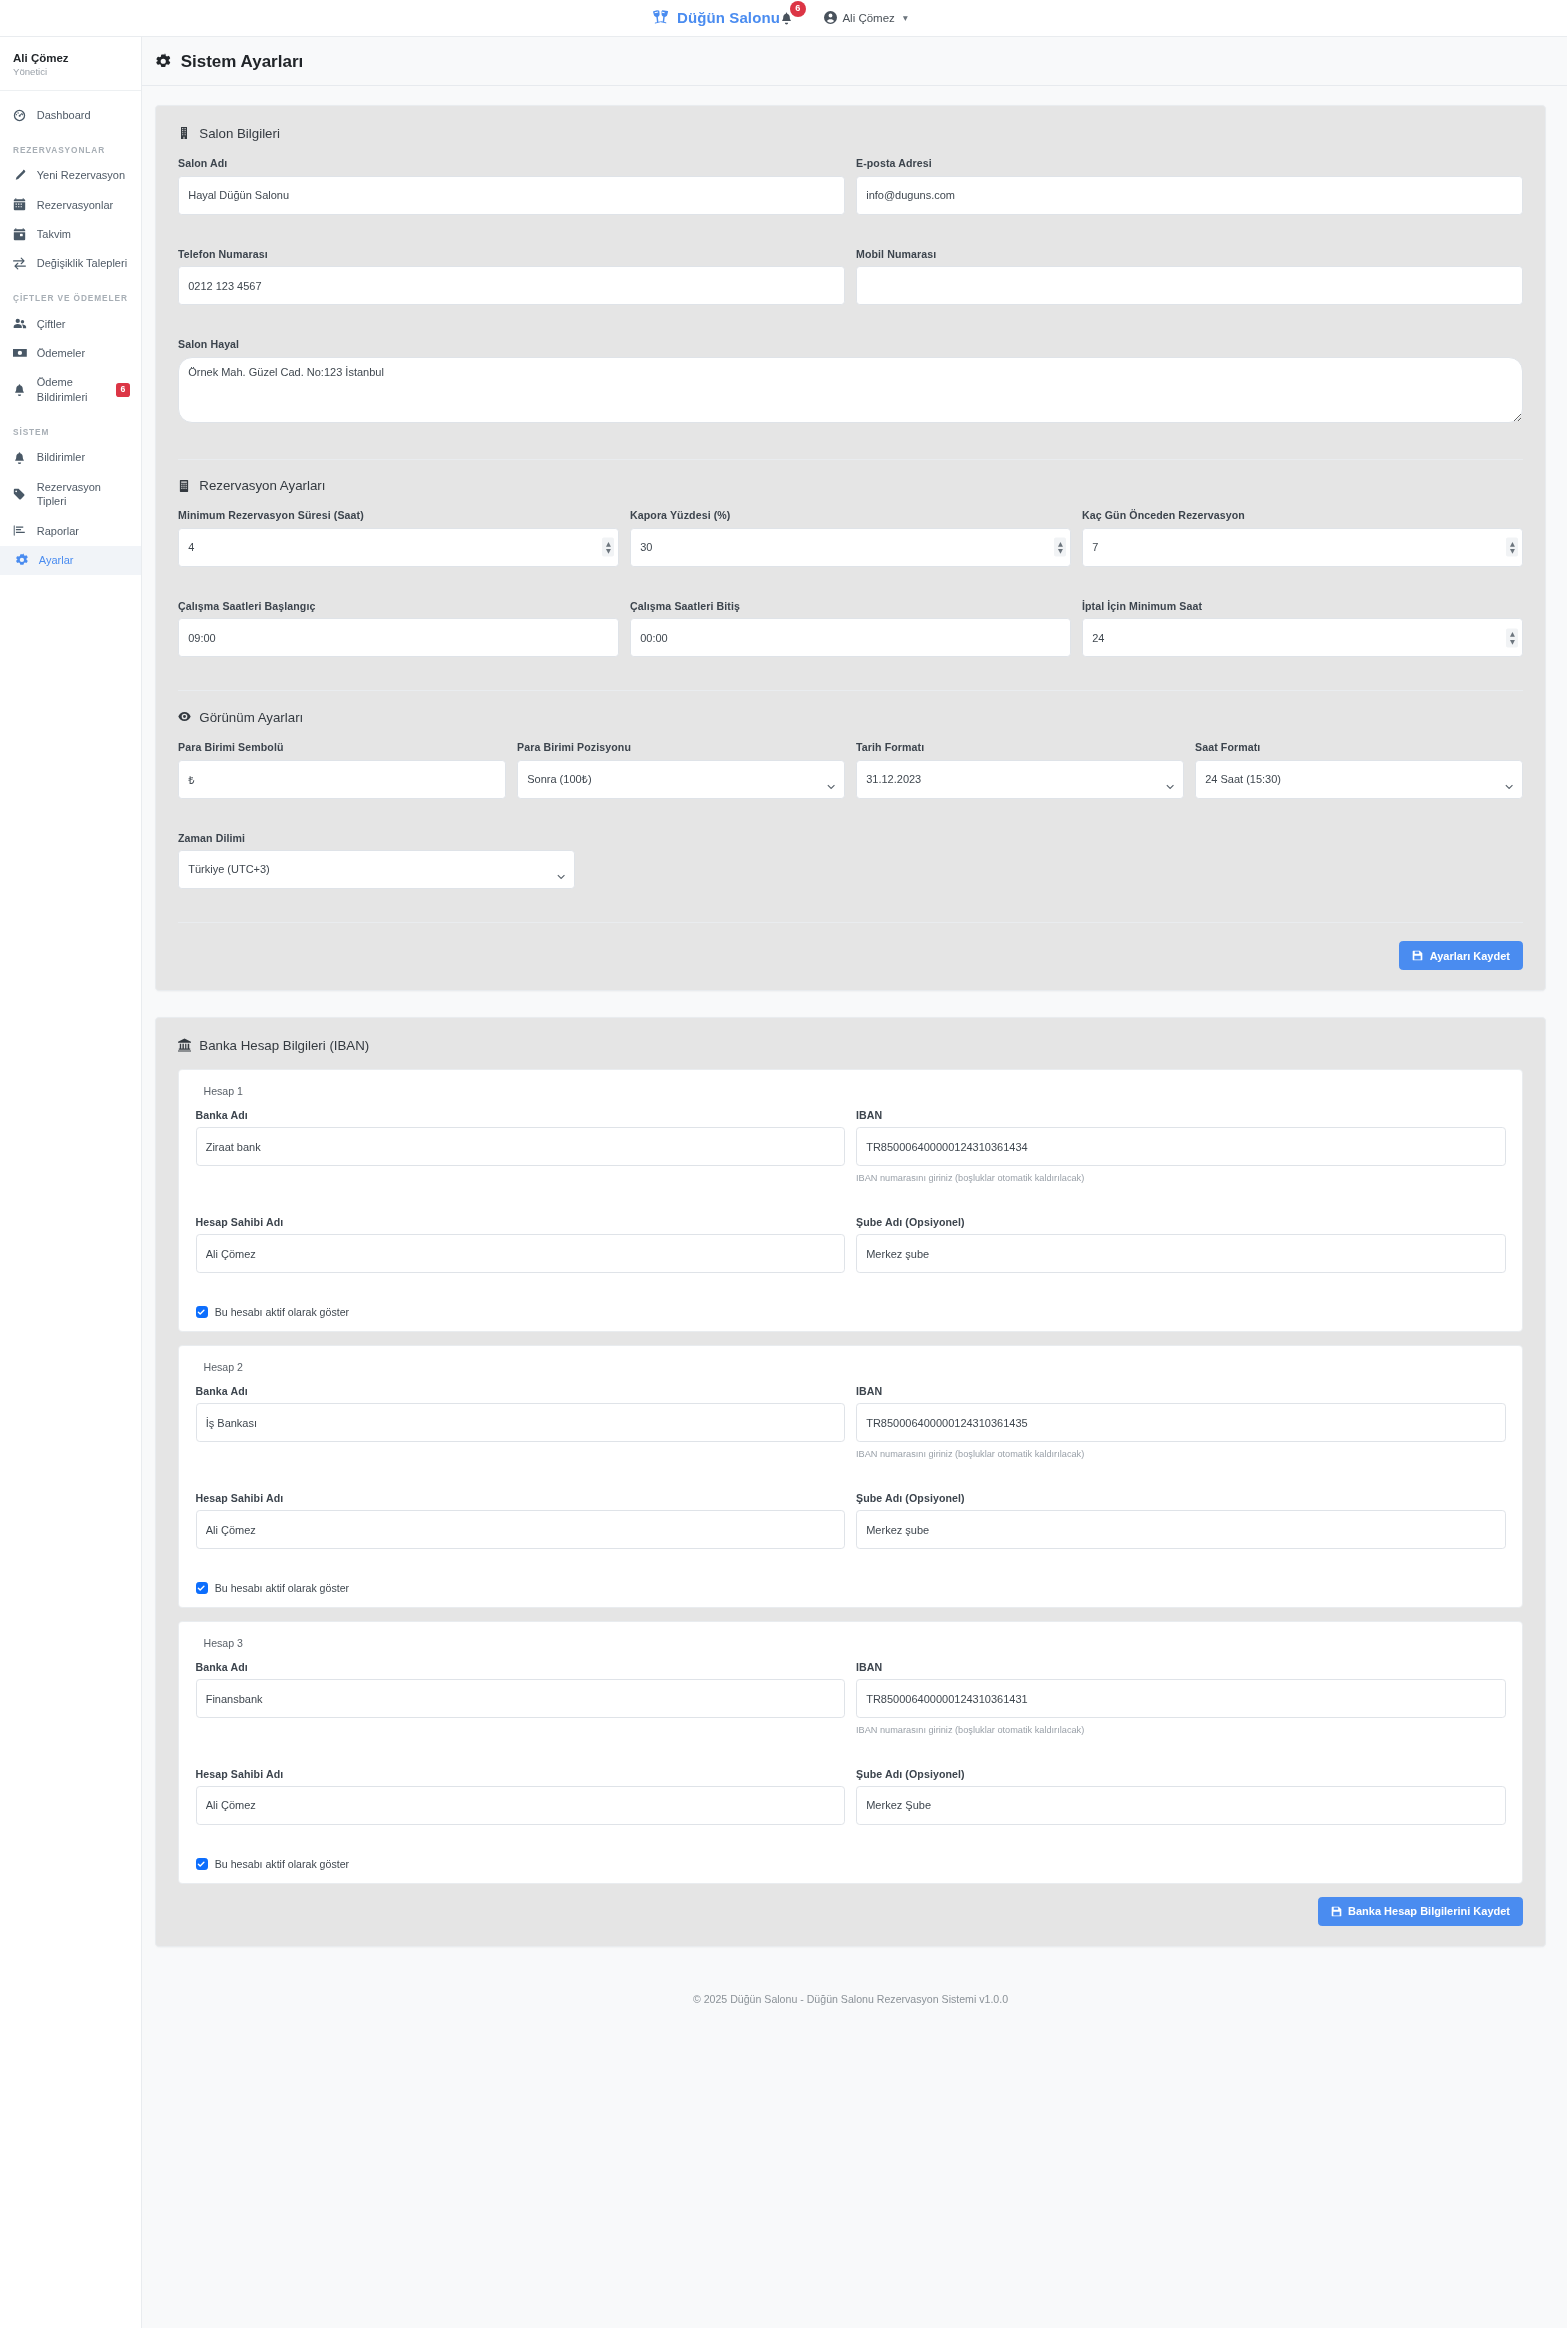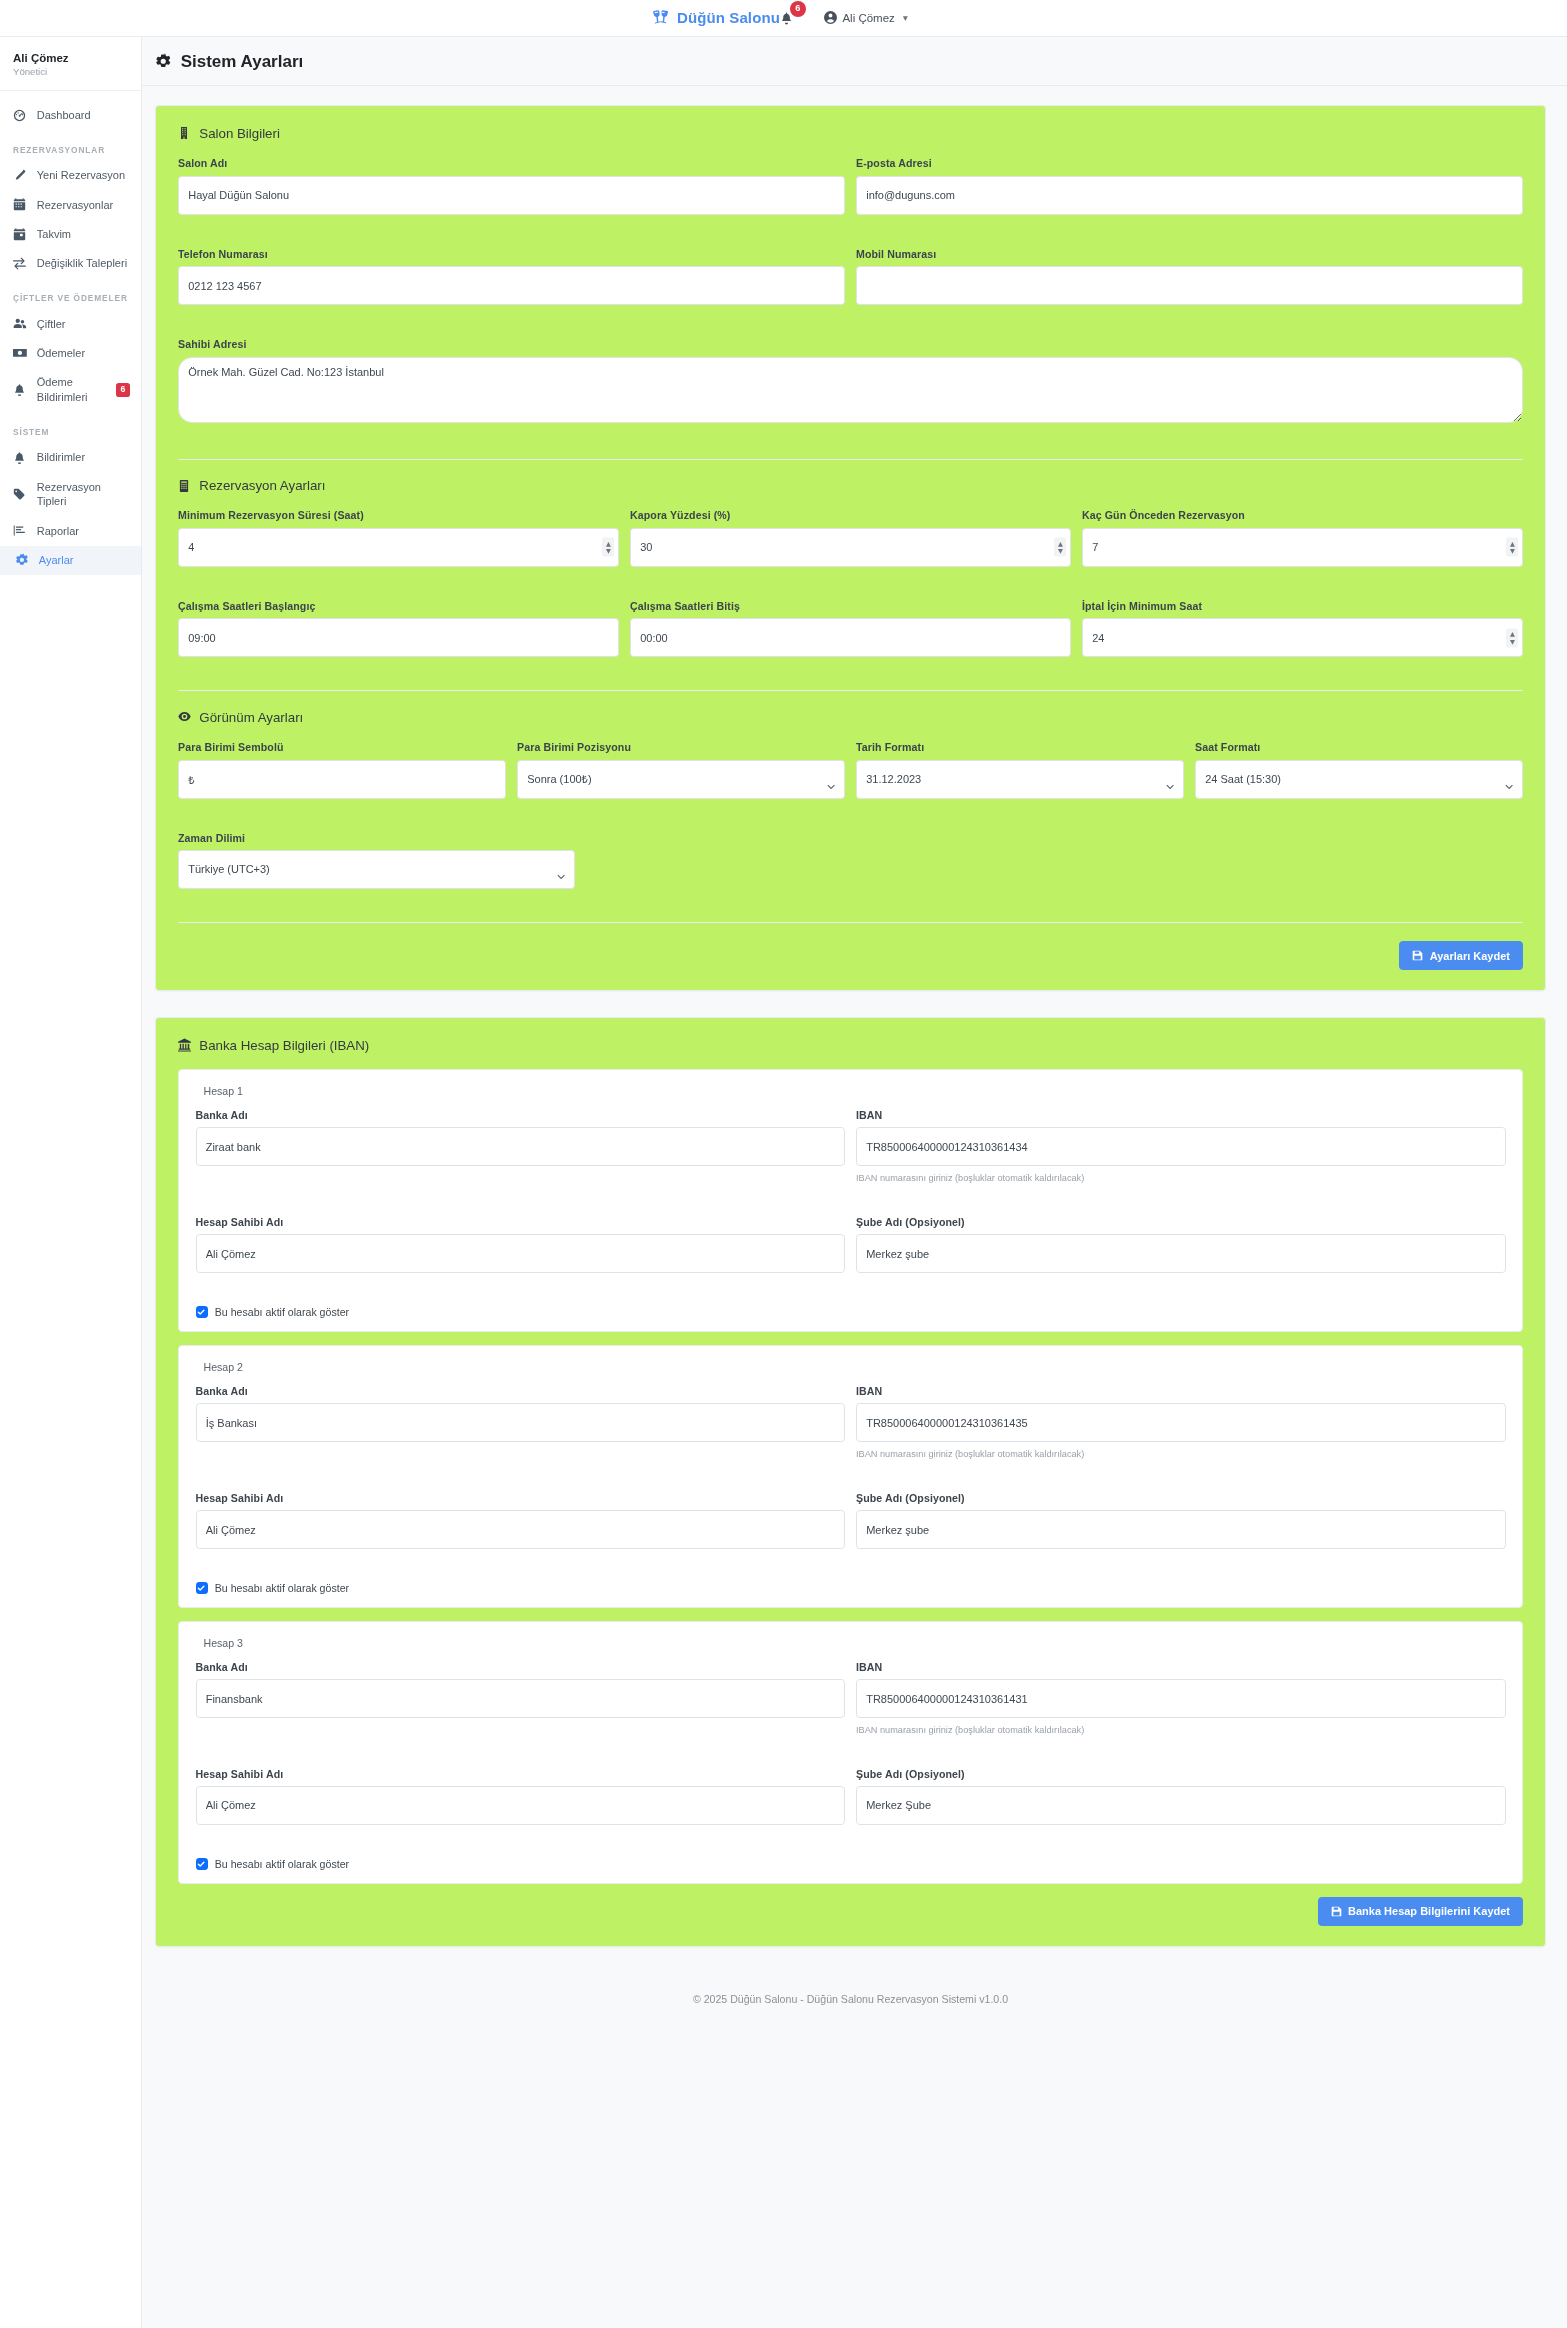--- a/index.html
+++ b/index.html
@@ -122,21 +122,21 @@
     background: #f8f9fa;
     border-bottom: 0.9px solid #e7eaee;
     padding: 14.7px 22px 13.8px 13px;
     display: flex; align-items: center; gap: 9.2px;
   }
   .page-header .gear { width: 16.5px; height: 16.5px; color: #212529; }
   .page-title { font-size: 17px; font-weight: bold; color: #212529; }
   .content { padding: 18.4px 22px 0 13px; }
 
   .card {
-    background: #bef264;
+    background: #e5e5e5;
     border: 0.9px solid #e9ecef;
     border-radius: 4.6px;
     box-shadow: 0 0.9px 1.8px rgba(16,24,40,.03);
     padding: 20px 22px 20px 22px;
     margin-bottom: 26px;
   }
   .card-section-title {
     display: flex; align-items: center; gap: 8.3px;
     font-size: 13.3px; color: #343a40; font-weight: normal;
     margin-bottom: 16.5px;
@@ -467,21 +467,21 @@
               <input class="inp" type="text" value="0212 123 4567" style="">
             </div>
             <div class="col">
               <label class="fl">Mobil Numarası</label>
               <input class="inp" type="text" value="" style="">
             </div>
           </div>
 
           <div class="row">
             <div class="col">
-              <label class="fl">Sahibi Adresi</label>
+              <label class="fl">Salon Hayal</label>
               <textarea class="inp" style="">Örnek Mah. Güzel Cad. No:123 İstanbul</textarea>
             </div>
           </div>
 
           <div class="sec-divider"></div>
 
           <div class="card-section-title">
             <span class="sec-ico">
               <svg viewBox="0 0 16 16" fill="#343a40" width="12" height="13.8">
                 <path d="M3.2 0h9.6c.4 0 .7.3.7.7v14.6c0 .4-.3.7-.7.7H3.2a.7.7 0 0 1-.7-.7V.7c0-.4.3-.7.7-.7zm1.0 2.0v1.8h7.6V2.0H4.2zm0 3.2v1.3h1.8V5.2H4.2zm2.9 0v1.3h1.8V5.2H7.1zm2.9 0v1.3h1.8V5.2H10zM4.2 7.8v1.3h1.8V7.8H4.2zm2.9 0v1.3h1.8V7.8H7.1zm2.9 0v1.3h1.8V7.8H10zM4.2 10.4v1.3h1.8v-1.3H4.2zm2.9 0v1.3h1.8v-1.3H7.1zm2.9 0v1.3h1.8v-1.3H10z"></path>

